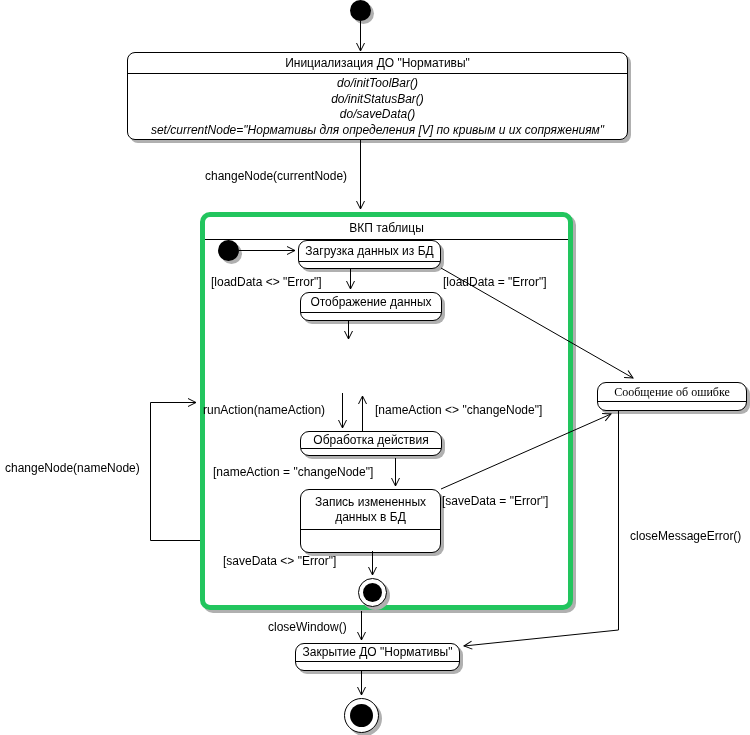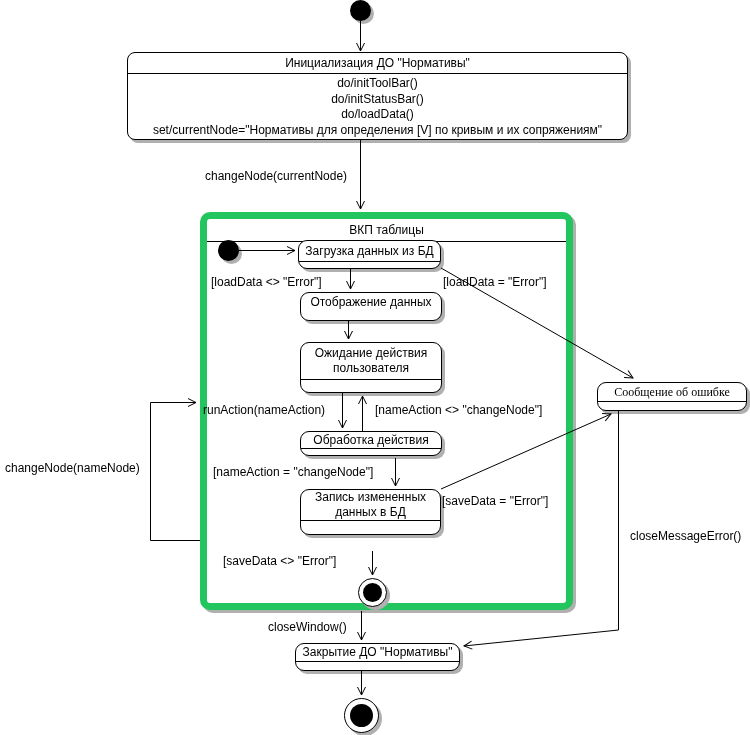--- a/index.html
+++ b/index.html
@@ -27,87 +27,83 @@
     flex:1; display:flex; align-items:center; justify-content:center;
     text-align:center; line-height:1.25; padding:0 3px;
   }
   .state-sub { border-top:1px solid #000; }
   .sub-6  { height:6px; }
   .sub-7  { height:7px; }
   .sub-8  { height:8px; }
   .sub-12 { height:12px; }
   .sub-22 { height:22px; }
   .composite {
-    position:absolute; background:#fff; border:7px solid #22c55e; border-radius:10px;
+    position:absolute; background:#fff; border:5px solid #22c55e; border-radius:10px;
     box-shadow:3px 3px 0 #b0b0b0; box-sizing:border-box;
   }
   .composite-title {
     height:22px; border-bottom:1px solid #000;
     display:flex; align-items:center; justify-content:center;
   }
   .init-box {
     position:absolute; background:#fff; border:1px solid #000; border-radius:8px;
     box-shadow:3px 3px 0 #b0b0b0; box-sizing:border-box;
     display:flex; flex-direction:column;
   }
   .init-title {
     height:20px; border-bottom:1px solid #000;
     display:flex; align-items:center; justify-content:center;
   }
   .init-body {
     flex:1; display:flex; flex-direction:column; justify-content:space-evenly;
-    text-align:center; padding:1px 2px;
+    text-align:center; padding:1px 2px;font-style:italic;
   }
   .guard { position:absolute; white-space:nowrap; }
   .wires { position:absolute; left:0; top:0; pointer-events:none; }
 </style>
 </head>
 <body>
 
 <div class="canvas">
 
   <div class="node-circle" style="left:350px; top:0; width:21px; height:21px;"></div>
 
   <div class="init-box" style="left:127px; top:52px; width:501px; height:88px;">
     <div class="init-title">Инициализация ДО "Нормативы"</div>
     <div class="init-body">
       <div>do/initToolBar()</div>
       <div>do/initStatusBar()</div>
-      <div>do/loadData()</div>
+      <div>do/saveData()</div>
       <div>set/currentNode="Нормативы для определения [V] по кривым и их сопряжениям"</div>
     </div>
   </div>
 
   <div class="composite" style="left:200px; top:212px; width:373px; height:398px;">
     <div class="composite-title">ВКП таблицы</div>
   </div>
 
   <div class="node-circle" style="left:218px; top:240px; width:21px; height:21px;"></div>
 
   <div class="state" style="left:298px; top:240px; width:143px; height:29px;">
     <div class="state-name">Загрузка данных из БД</div>
     <div class="state-sub sub-6"></div>
   </div>
 
-  <div class="state" style="left:300px; top:292px; width:142px; height:29px;align-items:center;">
+  <div class="state" style="left:300px; top:292px; width:142px; height:29px;">
     <div class="state-name">Отображение данных</div>
     <div class="state-sub sub-7"></div>
   </div>
 
-  <div class="state" style="left:300px; top:342px; width:142px; height:51px;">
-    <div class="state-name">Ожидание действия пользователя</div>
-    <div class="state-sub sub-12"></div>
-  </div>
 
   <div class="state" style="left:300px; top:431px; width:142px; height:25px;">
     <div class="state-name">Обработка действия</div>
     <div class="state-sub sub-6"></div>
   </div>
 
-  <div class="state" style="left:300px; top:489px; width:141px; height:46px;">
+  <div class="state" style="left:300px; top:489px; width:141px; height:64px;">
     <div class="state-name">Запись измененных данных в БД</div>
     <div class="state-sub sub-22"></div>
   </div>
 
   <div class="final-ring" style="left:358px; top:578px; width:29px; height:29px;">
     <div class="final-dot" style="width:19px; height:19px;"></div>
   </div>
 
   <div class="state" style="left:597px; top:382px; width:150px; height:29px;font-family:Liberation Serif, serif;">
     <div class="state-name">Сообщение об ошибке</div>

